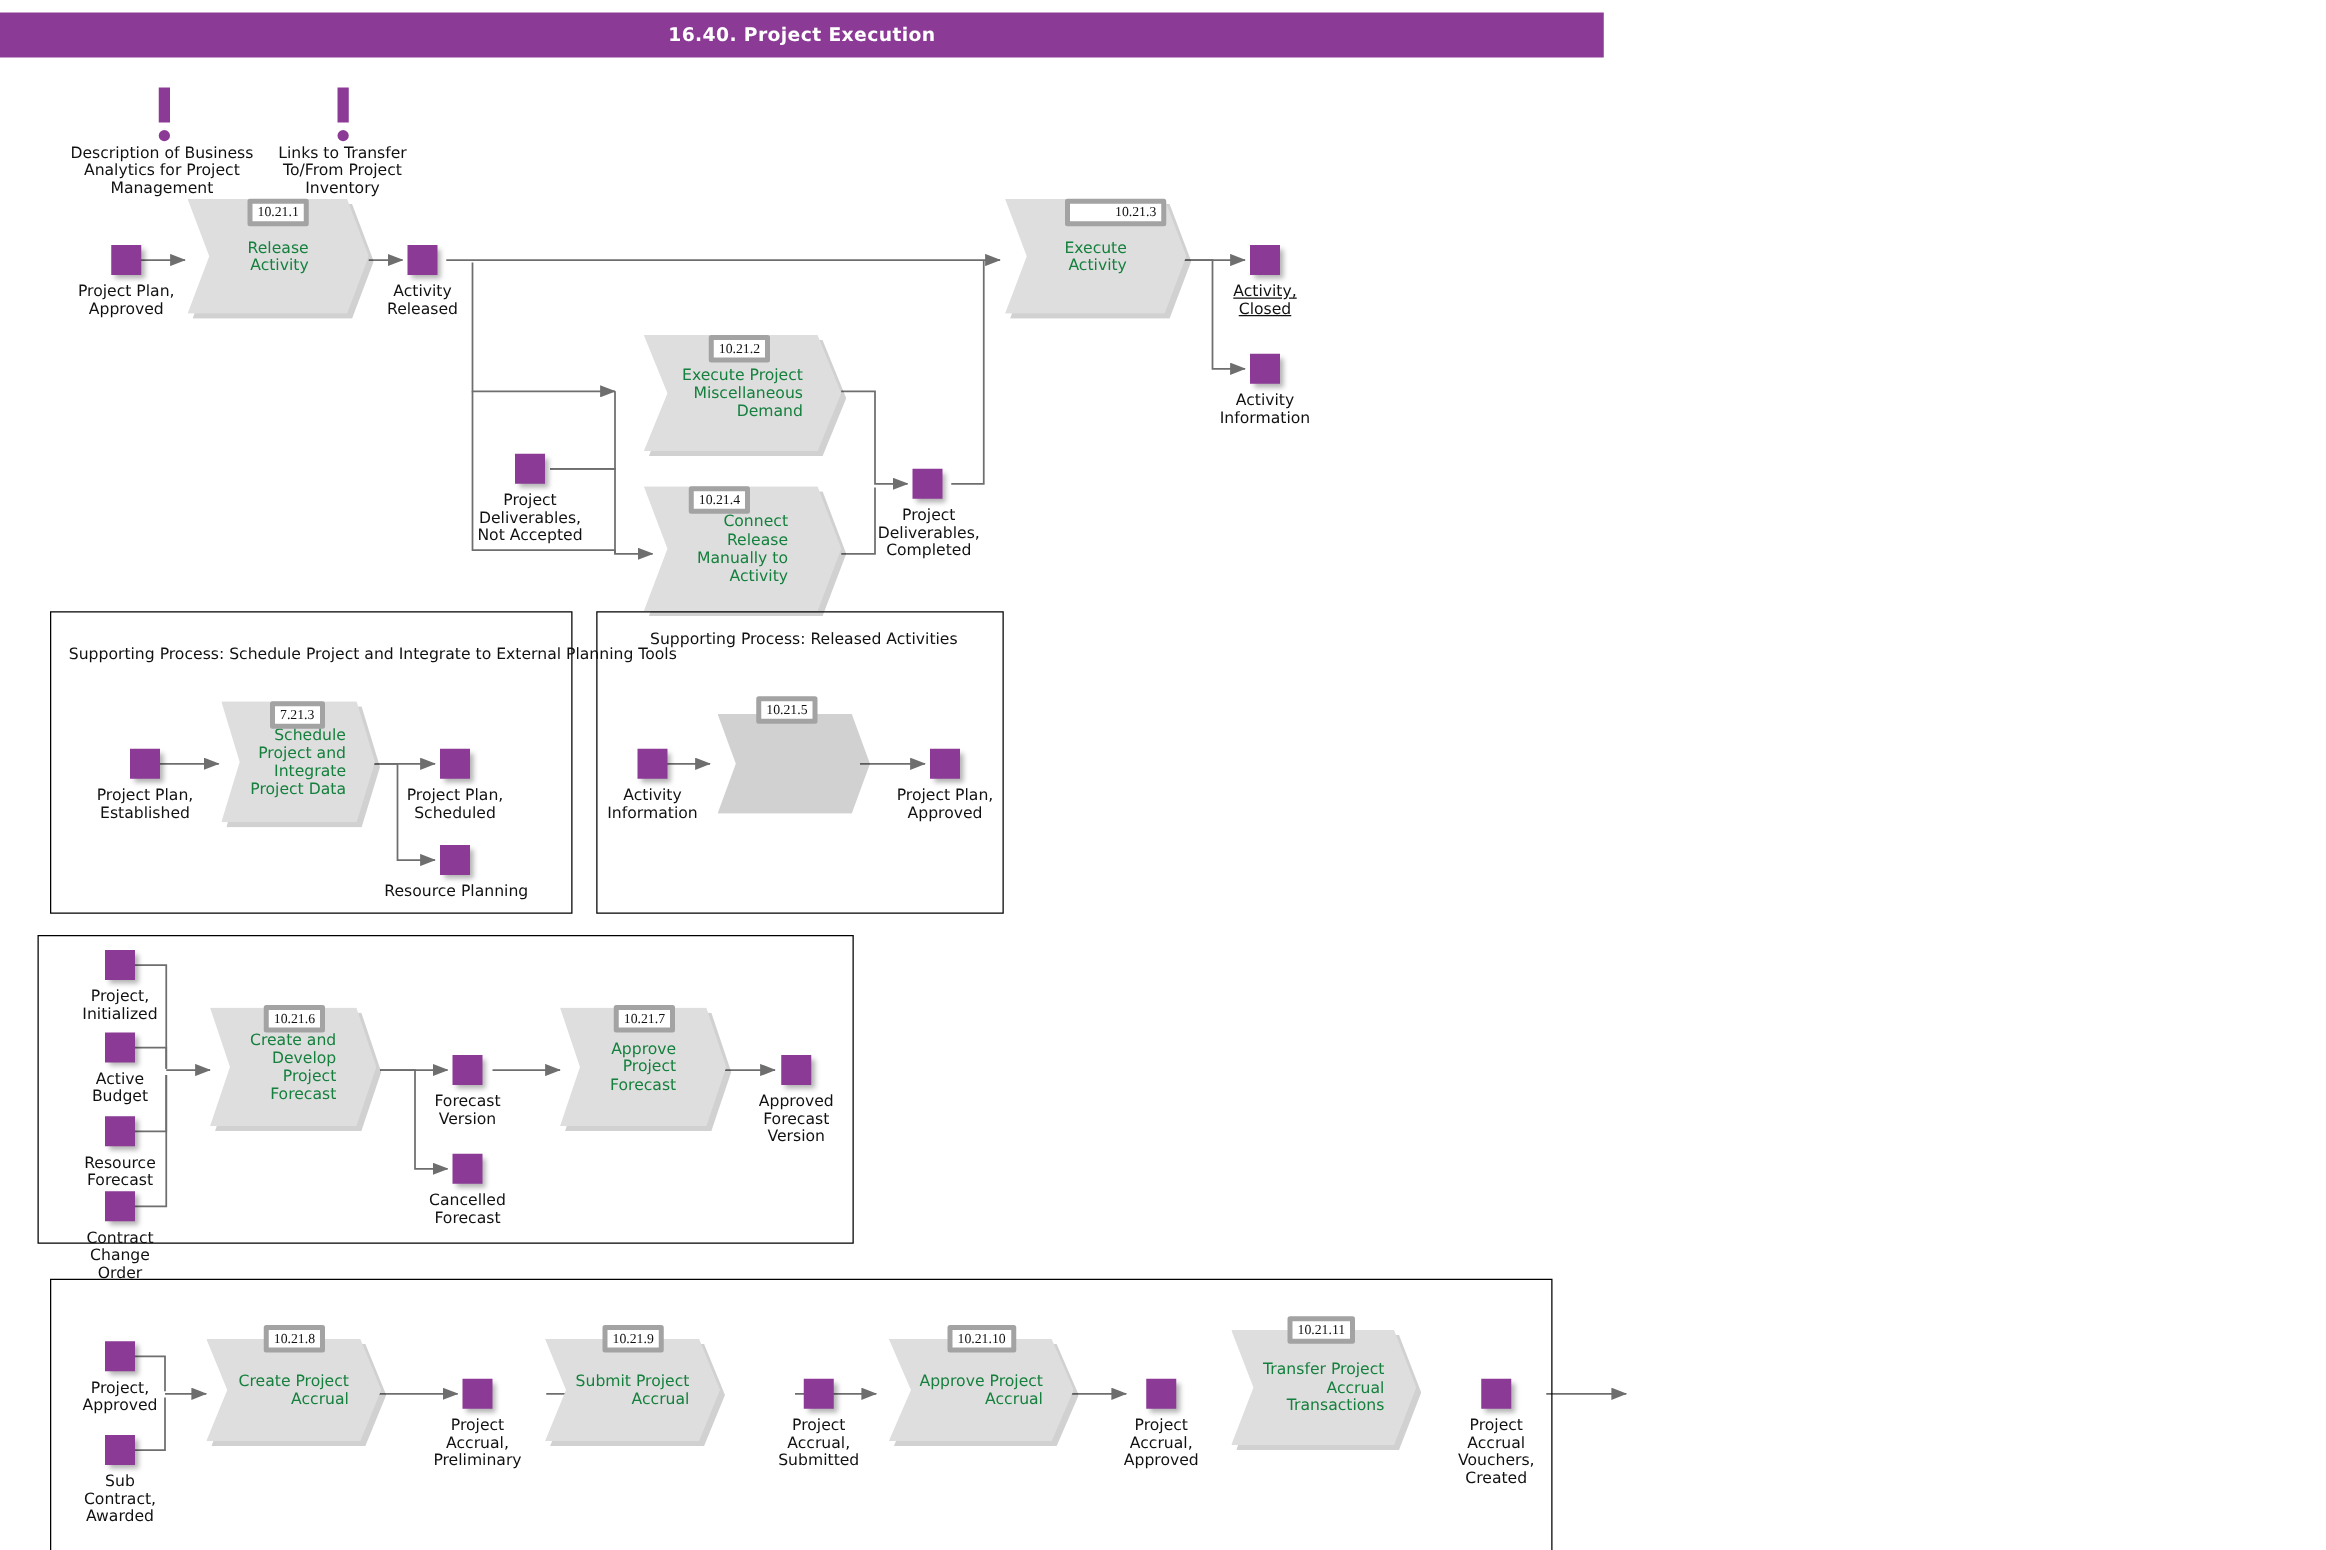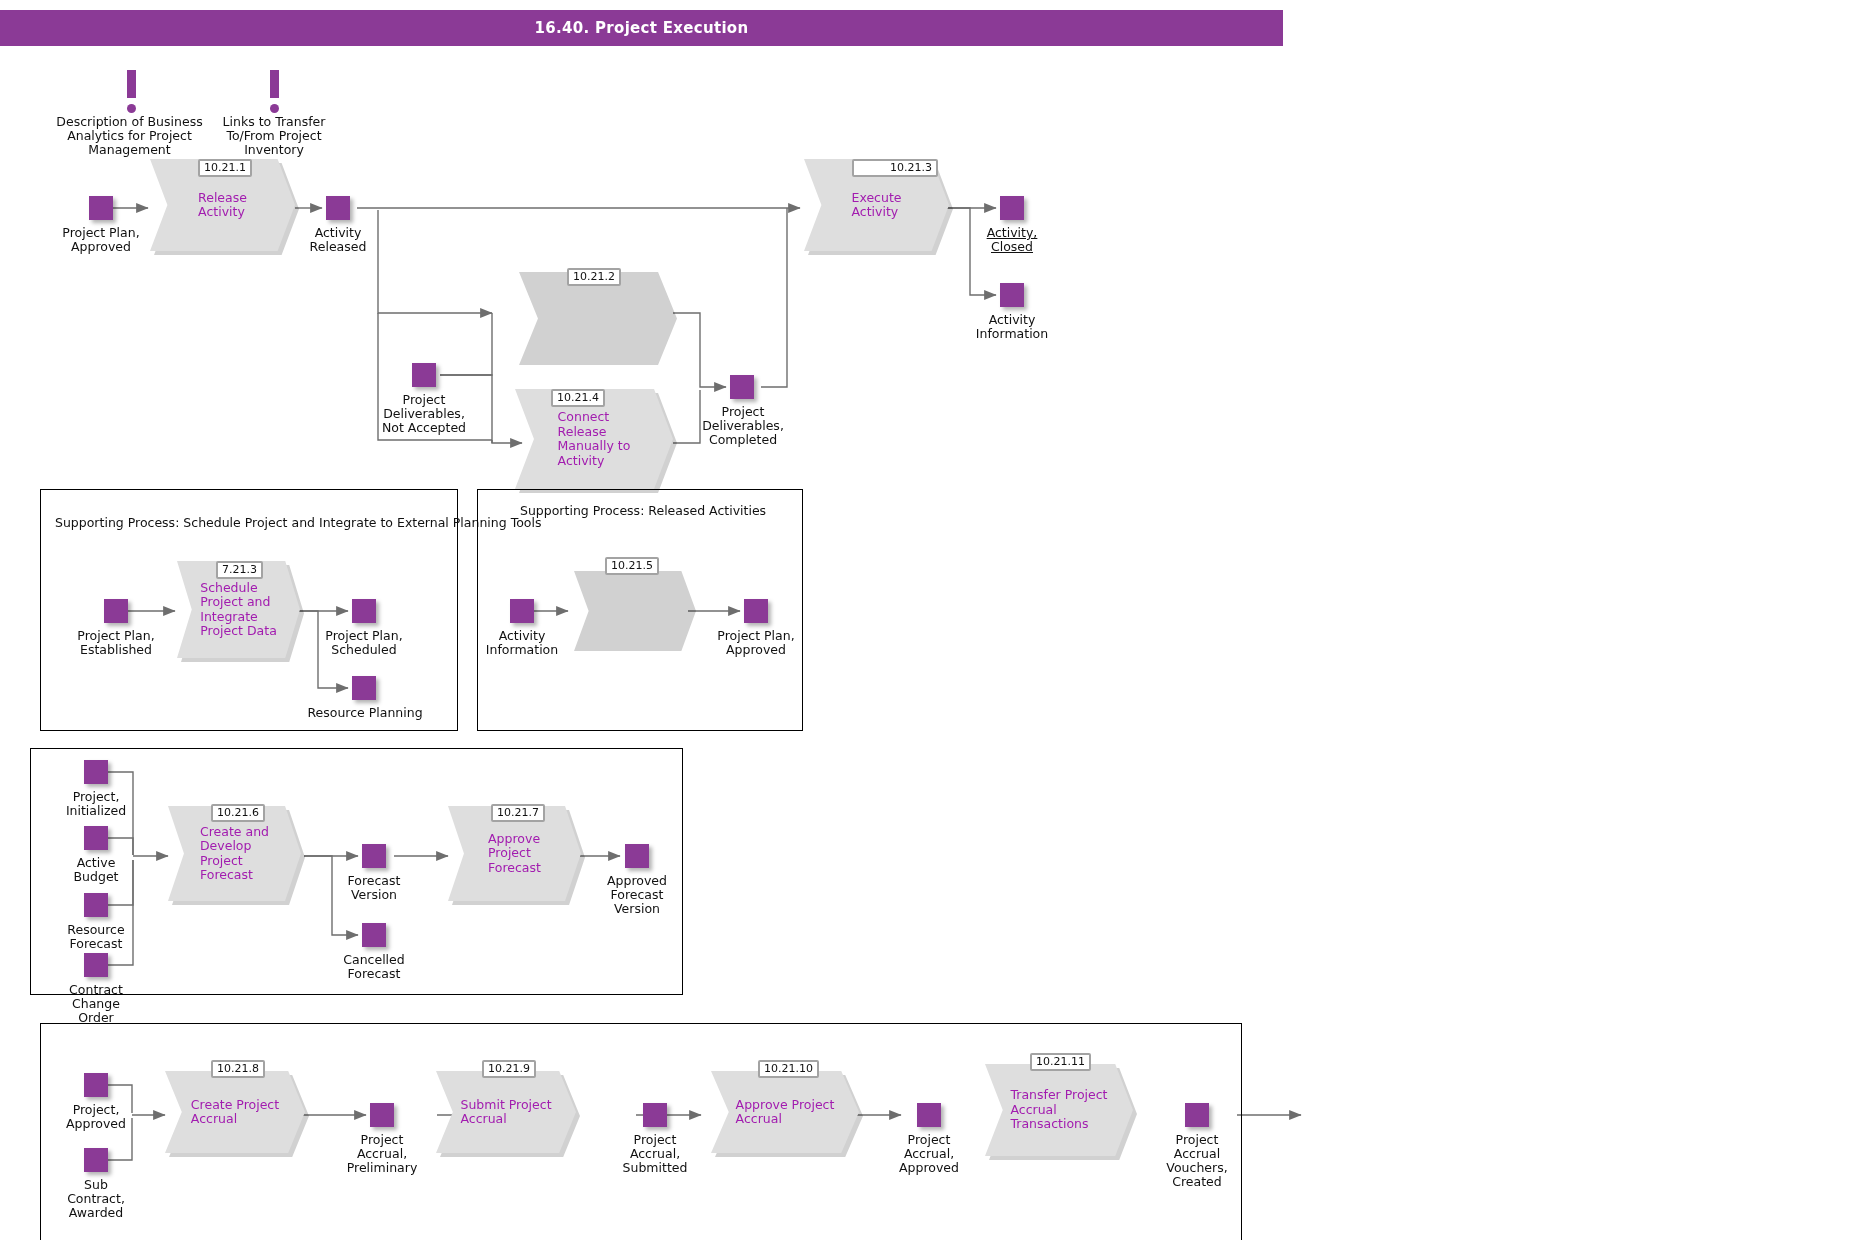--- a/index.html
+++ b/index.html
@@ -55,42 +55,43 @@
   
   .chev {
     position: absolute;
     background: #dedede;
     -webkit-clip-path: polygon(0% 0%, 88% 0%, 100% 50%, 88% 100%, 0% 100%, 12% 50%);
     clip-path: polygon(0% 0%, 88% 0%, 100% 50%, 88% 100%, 0% 100%, 12% 50%);
     display: flex;
     align-items: center;
     justify-content: center;
     font-size: 12.5px;
-    color: #a21caf;
-    text-align: left;
+    color: #15803d;
+    text-align: right;
     line-height: 14.5px;
     white-space: pre-line;
   }
   .chev-shadow {
     position: absolute;
     background: rgba(0,0,0,0.18);
     -webkit-clip-path: polygon(0% 0%, 88% 0%, 100% 50%, 88% 100%, 0% 100%, 12% 50%);
     clip-path: polygon(0% 0%, 88% 0%, 100% 50%, 88% 100%, 0% 100%, 12% 50%);
     filter: blur(0px);
   }
   .chev-num {
     position: absolute;
     background: #ffffff;
-    border: 2px solid #a3a3a3;
+    border: 4px solid #a3a3a3;
     border-radius: 2px;
     font-size: 11px;
     color: #111111;
     padding: 1px 4px 1px 4px;
     line-height: 12px;
     white-space: nowrap;
+    font-family: Liberation Serif, serif;
   }
   
   .groupbox {
     position: absolute;
     border: 1.5px solid #000000;
     background: transparent;
   }
   .group-title {
     position: absolute;
     font-size: 12.5px;
@@ -235,20 +236,23 @@
 
   <div class="obj" style="left:1000px; top:196px;"></div>
   <div class="obj-label" style="left:962px; top:226px; width:100px;text-decoration:underline;">Activity,
 Closed</div>
 
   <div class="obj" style="left:1000px; top:283px;"></div>
   <div class="obj-label" style="left:962px; top:313px; width:100px;">Activity
 Information</div>
 
   <div class="chev-shadow" style="left:519px; top:272px; width:158px; height:93px;"></div>
+  <div class="chev" style="left:515px; top:268px; width:158px; height:93px;">Execute Project
+Miscellaneous
+Demand</div>
   <div class="chev-num" style="left:567px; top:268px;">10.21.2</div>
 
   <div class="obj" style="left:412px; top:363px;"></div>
   <div class="obj-label" style="left:367px; top:393px; width:114px;">Project
 Deliverables,
 Not Accepted</div>
 
   <div class="chev-shadow" style="left:519px; top:393px; width:158px; height:100px;"></div>
   <div class="chev" style="left:515px; top:389px; width:158px; height:100px;">Connect
 Release

